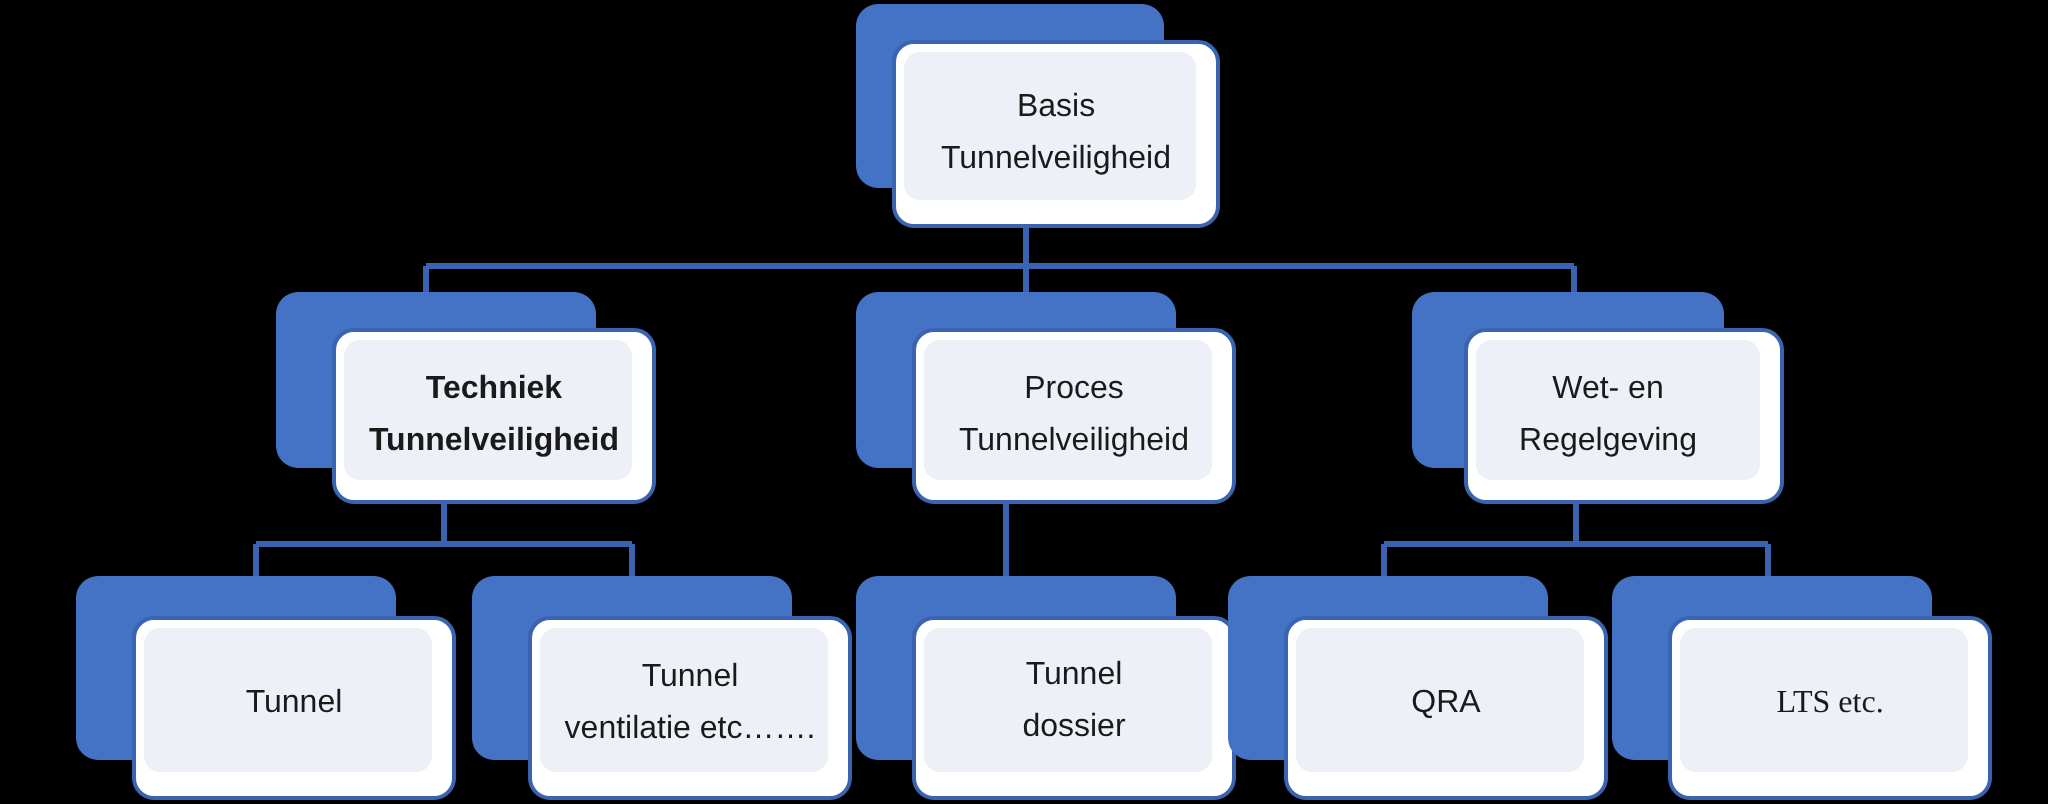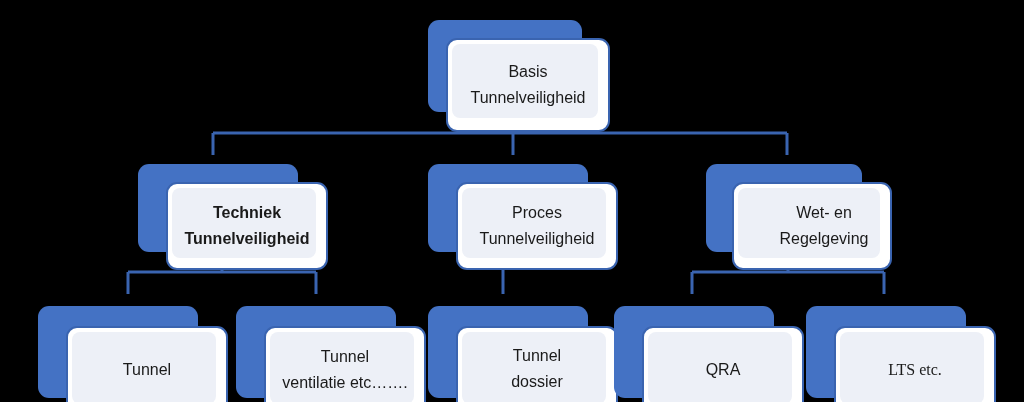--- a/index.html
+++ b/index.html
@@ -24,21 +24,20 @@
     position: absolute;
     left: 0;
     top: 0;
     width: 1024px;
     height: 402px;
     pointer-events: none;
   }
   
   .node {
     position: absolute;
-    margin-top: 18px;
   }
   .node-shadow {
     position: absolute;
     left: 0;
     top: 0;
     background: #4472C4;
     border-radius: 11px;
   }
   .node-card {
     position: absolute;
@@ -124,21 +123,21 @@
     <div class="node-label" style="left:28px; top:18px; width:162px; height:88px;">
       <span class="ln">Proces</span>
       <span class="ln">Tunnelveiligheid</span>
     </div>
   </div>
 
   <div class="node" style="left:706px; top:146px; width:186px; height:106px;">
     <div class="node-shadow" style="width:156px; height:88px;"></div>
     <div class="node-card" style="left:26px; top:18px; width:160px; height:88px;"></div>
     <div class="node-inner" style="left:32px; top:24px; width:142px; height:70px;"></div>
-    <div class="node-label" style="left:26px; top:18px; width:144px; height:88px;padding-left:20px;">
+    <div class="node-label" style="left:26px; top:18px; width:144px; height:88px;">
       <span class="ln">Wet- en</span>
       <span class="ln">Regelgeving</span>
     </div>
   </div>
 
   <div class="node" style="left:38px; top:288px; width:190px; height:112px;">
     <div class="node-shadow" style="width:160px; height:92px;"></div>
     <div class="node-card" style="left:28px; top:20px; width:162px; height:92px;"></div>
     <div class="node-inner" style="left:34px; top:26px; width:144px; height:72px;"></div>
     <div class="node-label" style="left:28px; top:20px; width:162px; height:88px;">

